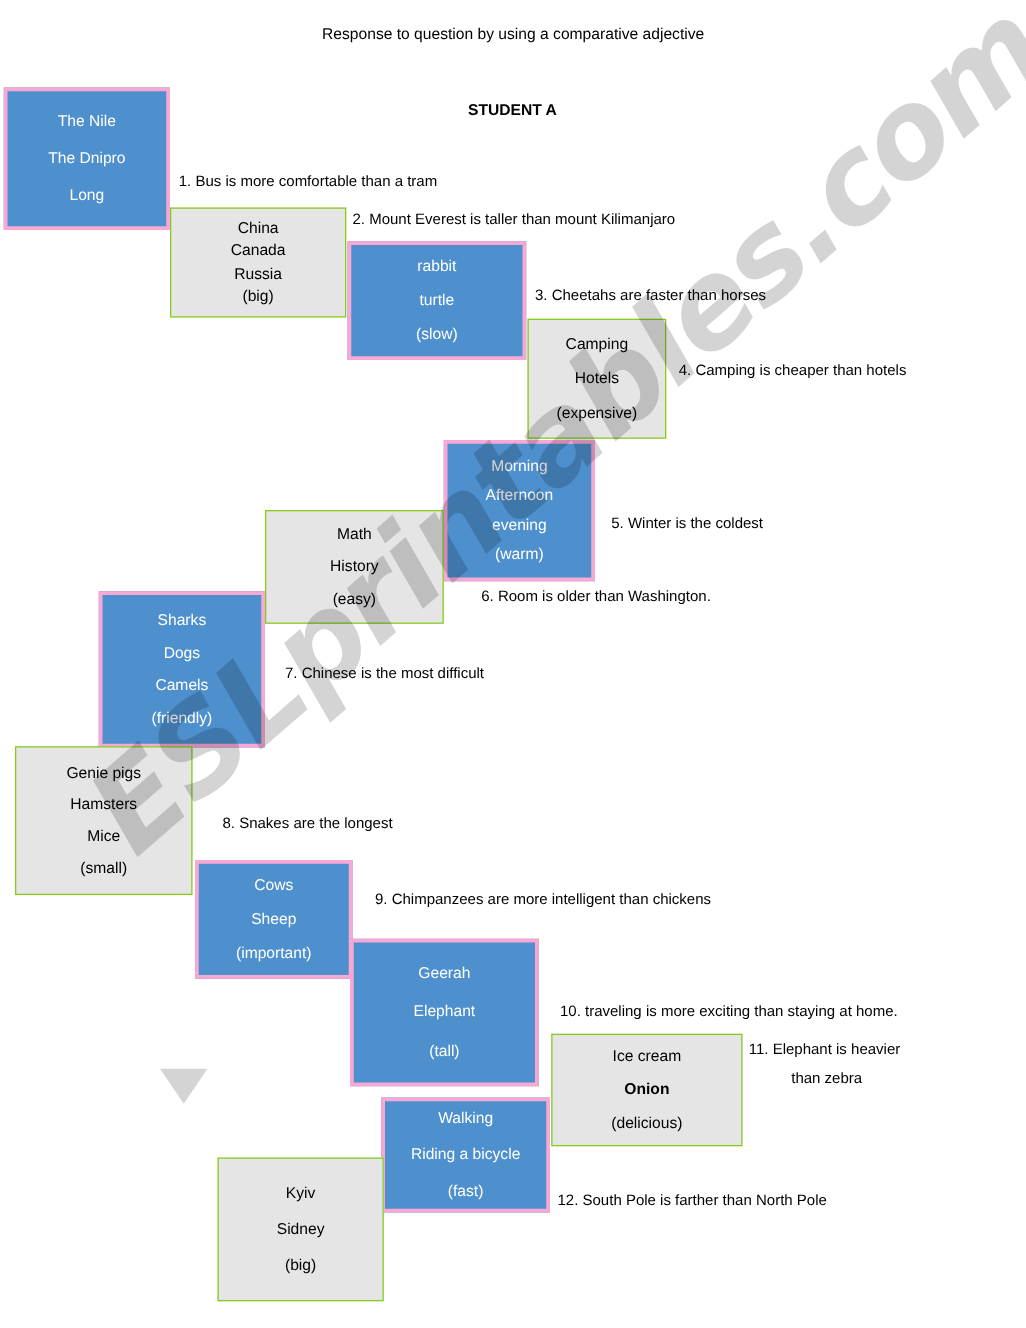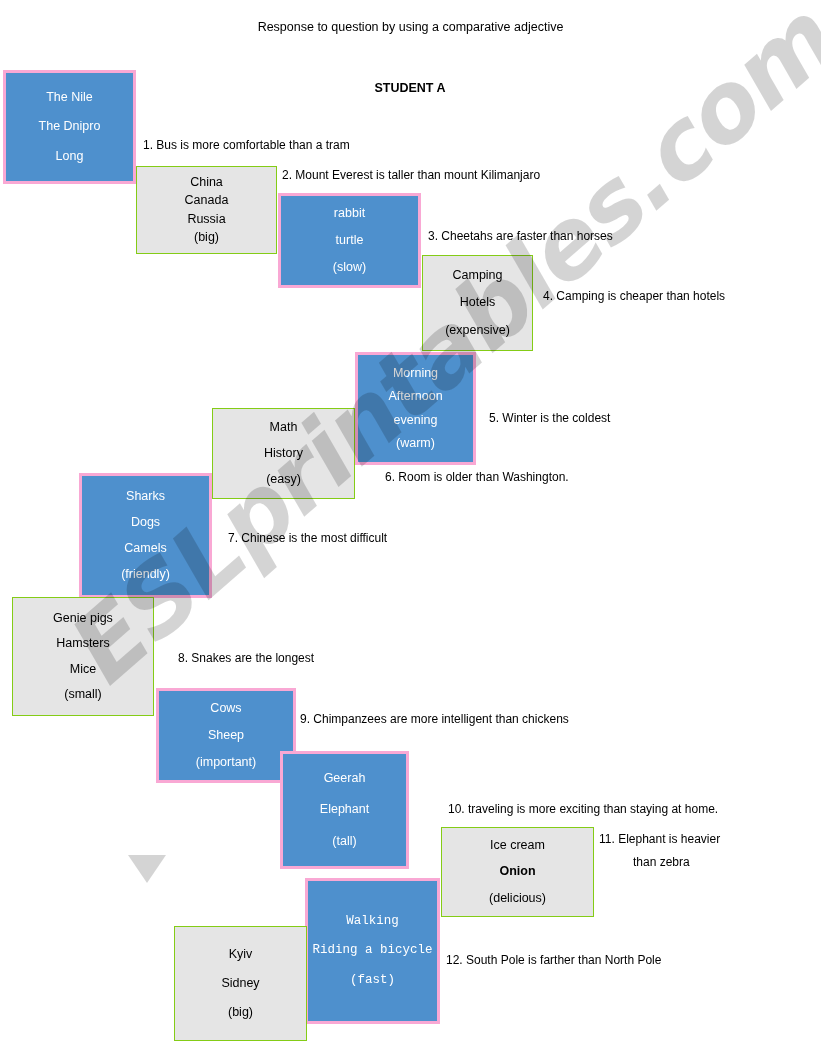--- a/index.html
+++ b/index.html
@@ -167,36 +167,36 @@
         <span class="line" style="margin-top: 13px;">Dogs</span>
         <span class="line" style="margin-top: 13px;">Camels</span>
         <span class="line" style="margin-top: 13px;">(friendly)</span>
       </div>
       <div class="box green" style="left: 12px; top: 597px; width: 142px; height: 119px;">
         <span class="line">Genie pigs</span>
         <span class="line" style="margin-top: 12px;">Hamsters</span>
         <span class="line" style="margin-top: 12px;">Mice</span>
         <span class="line" style="margin-top: 12px;">(small)</span>
       </div>
-      <div class="box blue" style="left: 156px; top: 688px; width: 140px; height: 95px;">
+      <div class="box blue" style="left: 156px; top: 688px; width: 126px; height: 95px;">
         <span class="line">Cows</span>
         <span class="line" style="margin-top: 14px;">Sheep</span>
         <span class="line" style="margin-top: 14px;">(important)</span>
       </div>
-      <div class="box blue" style="left: 280px; top: 751px; width: 129px; height: 118px;">
+      <div class="box blue" style="left: 280px; top: 751px; width: 151px; height: 118px;">
         <span class="line">Geerah</span>
         <span class="line" style="margin-top: 18px;">Elephant</span>
         <span class="line" style="margin-top: 18px;">(tall)</span>
       </div>
       <div class="box green" style="left: 441px; top: 827px; width: 153px; height: 90px;">
         <span class="line">Ice cream</span>
         <span class="line" style="margin-top: 13px; font-weight: bold;">Onion</span>
         <span class="line" style="margin-top: 13px;">(delicious)</span>
       </div>
-      <div class="box blue" style="left: 305px; top: 878px; width: 135px; height: 146px; font-family: Liberation Mono, monospace;">
+      <div class="box blue" style="left: 305px; top: 878px; width: 135px; height: 92px;">
         <span class="line">Walking</span>
         <span class="line" style="margin-top: 16px;">Riding a bicycle</span>
         <span class="line" style="margin-top: 16px;">(fast)</span>
       </div>
       <div class="box green" style="left: 174px; top: 926px; width: 133px; height: 115px;">
         <span class="line">Kyiv</span>
         <span class="line" style="margin-top: 16px;">Sidney</span>
         <span class="line" style="margin-top: 16px;">(big)</span>
       </div>
     </div>

